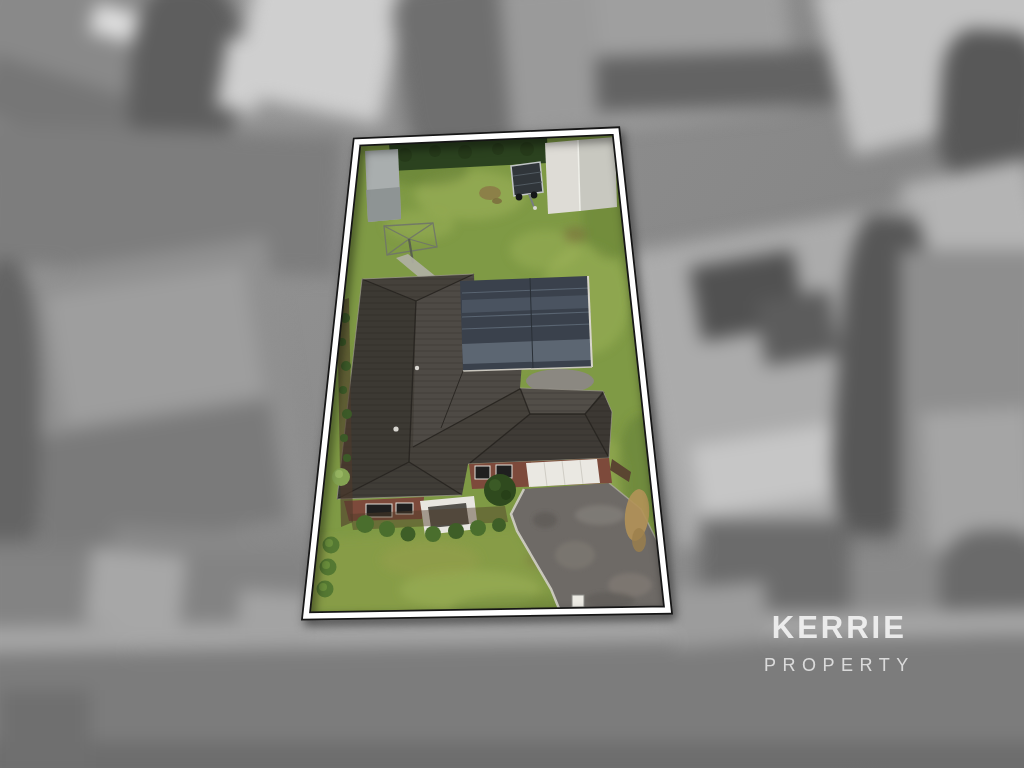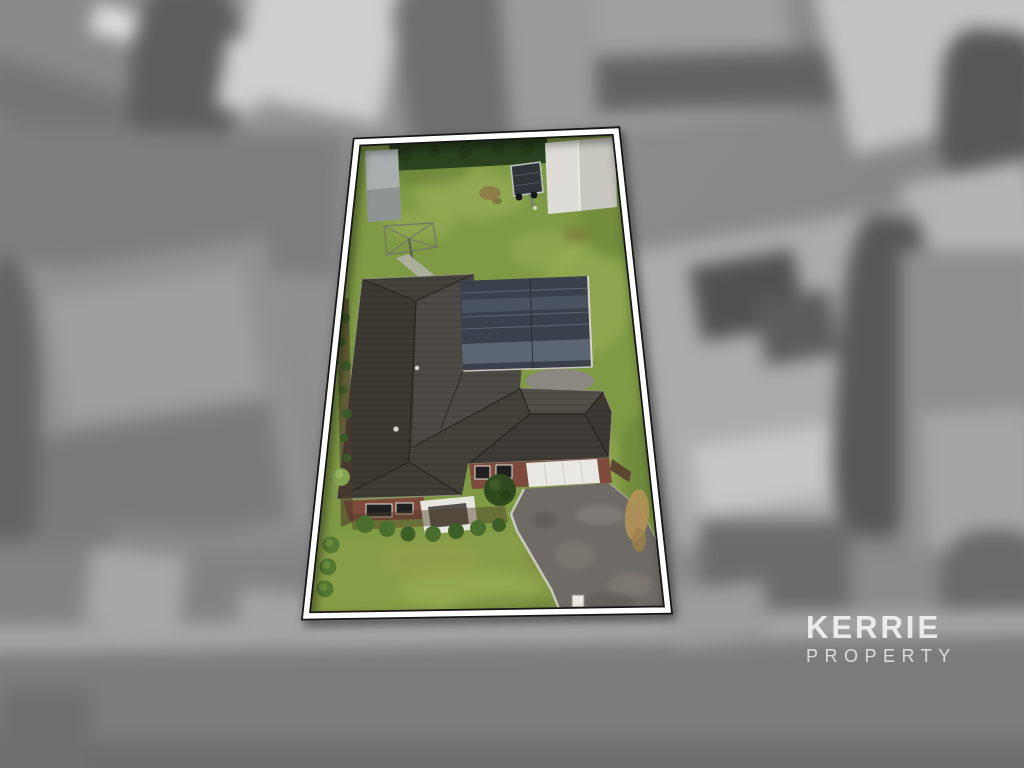--- a/index.html
+++ b/index.html
@@ -4,24 +4,24 @@
 <style>
   html,body{margin:0;padding:0;background:#777;font-family:"Liberation Sans",sans-serif;}
   .stage{position:relative;width:1024px;height:768px;overflow:hidden;background:linear-gradient(130deg,#9c9c9c 0%,#8b8b8b 45%,#7d7d7d 100%);}
   
   .bg{position:absolute;inset:0;filter:blur(9px);}
   .s{position:absolute;}
   
   .lot-svg{position:absolute;left:0;top:0;z-index:2;}
   .boundary-shadow{filter:drop-shadow(3px 5px 5px rgba(0,0,0,0.5));}
   
-  .watermark{position:absolute;left:806px;top:611px;z-index:3;color:rgba(255,255,255,0.80);}
+  .watermark{position:absolute;left:764px;top:611px;z-index:3;color:rgba(255,255,255,0.80);text-align:center;}
   .wm1{font-size:31px;font-weight:700;letter-spacing:3px;line-height:1.1;}
   .wm2{font-size:42px;font-weight:700;letter-spacing:5px;line-height:0.92;}
-  .wm3{font-size:18px;font-weight:400;letter-spacing:6.5px;line-height:1.1;margin-top:2px;color:rgba(255,255,255,0.72);}
+  .wm3{font-size:18px;font-weight:400;letter-spacing:6.5px;line-height:1.1;margin-top:11px;color:rgba(255,255,255,0.72);}
 </style>
 </head>
 <body>
 
 <div class="stage">
 
   <div class="bg">
     <div class="s" style="left:-40px;top:-40px;width:230px;height:240px;background:#898989;transform:rotate(18deg);"></div>
     <div class="s" style="left:-20px;top:80px;width:180px;height:60px;background:#767676;transform:rotate(18deg);"></div>
     <div class="s" style="left:92px;top:8px;width:45px;height:30px;background:#dedede;transform:rotate(15deg);"></div>

